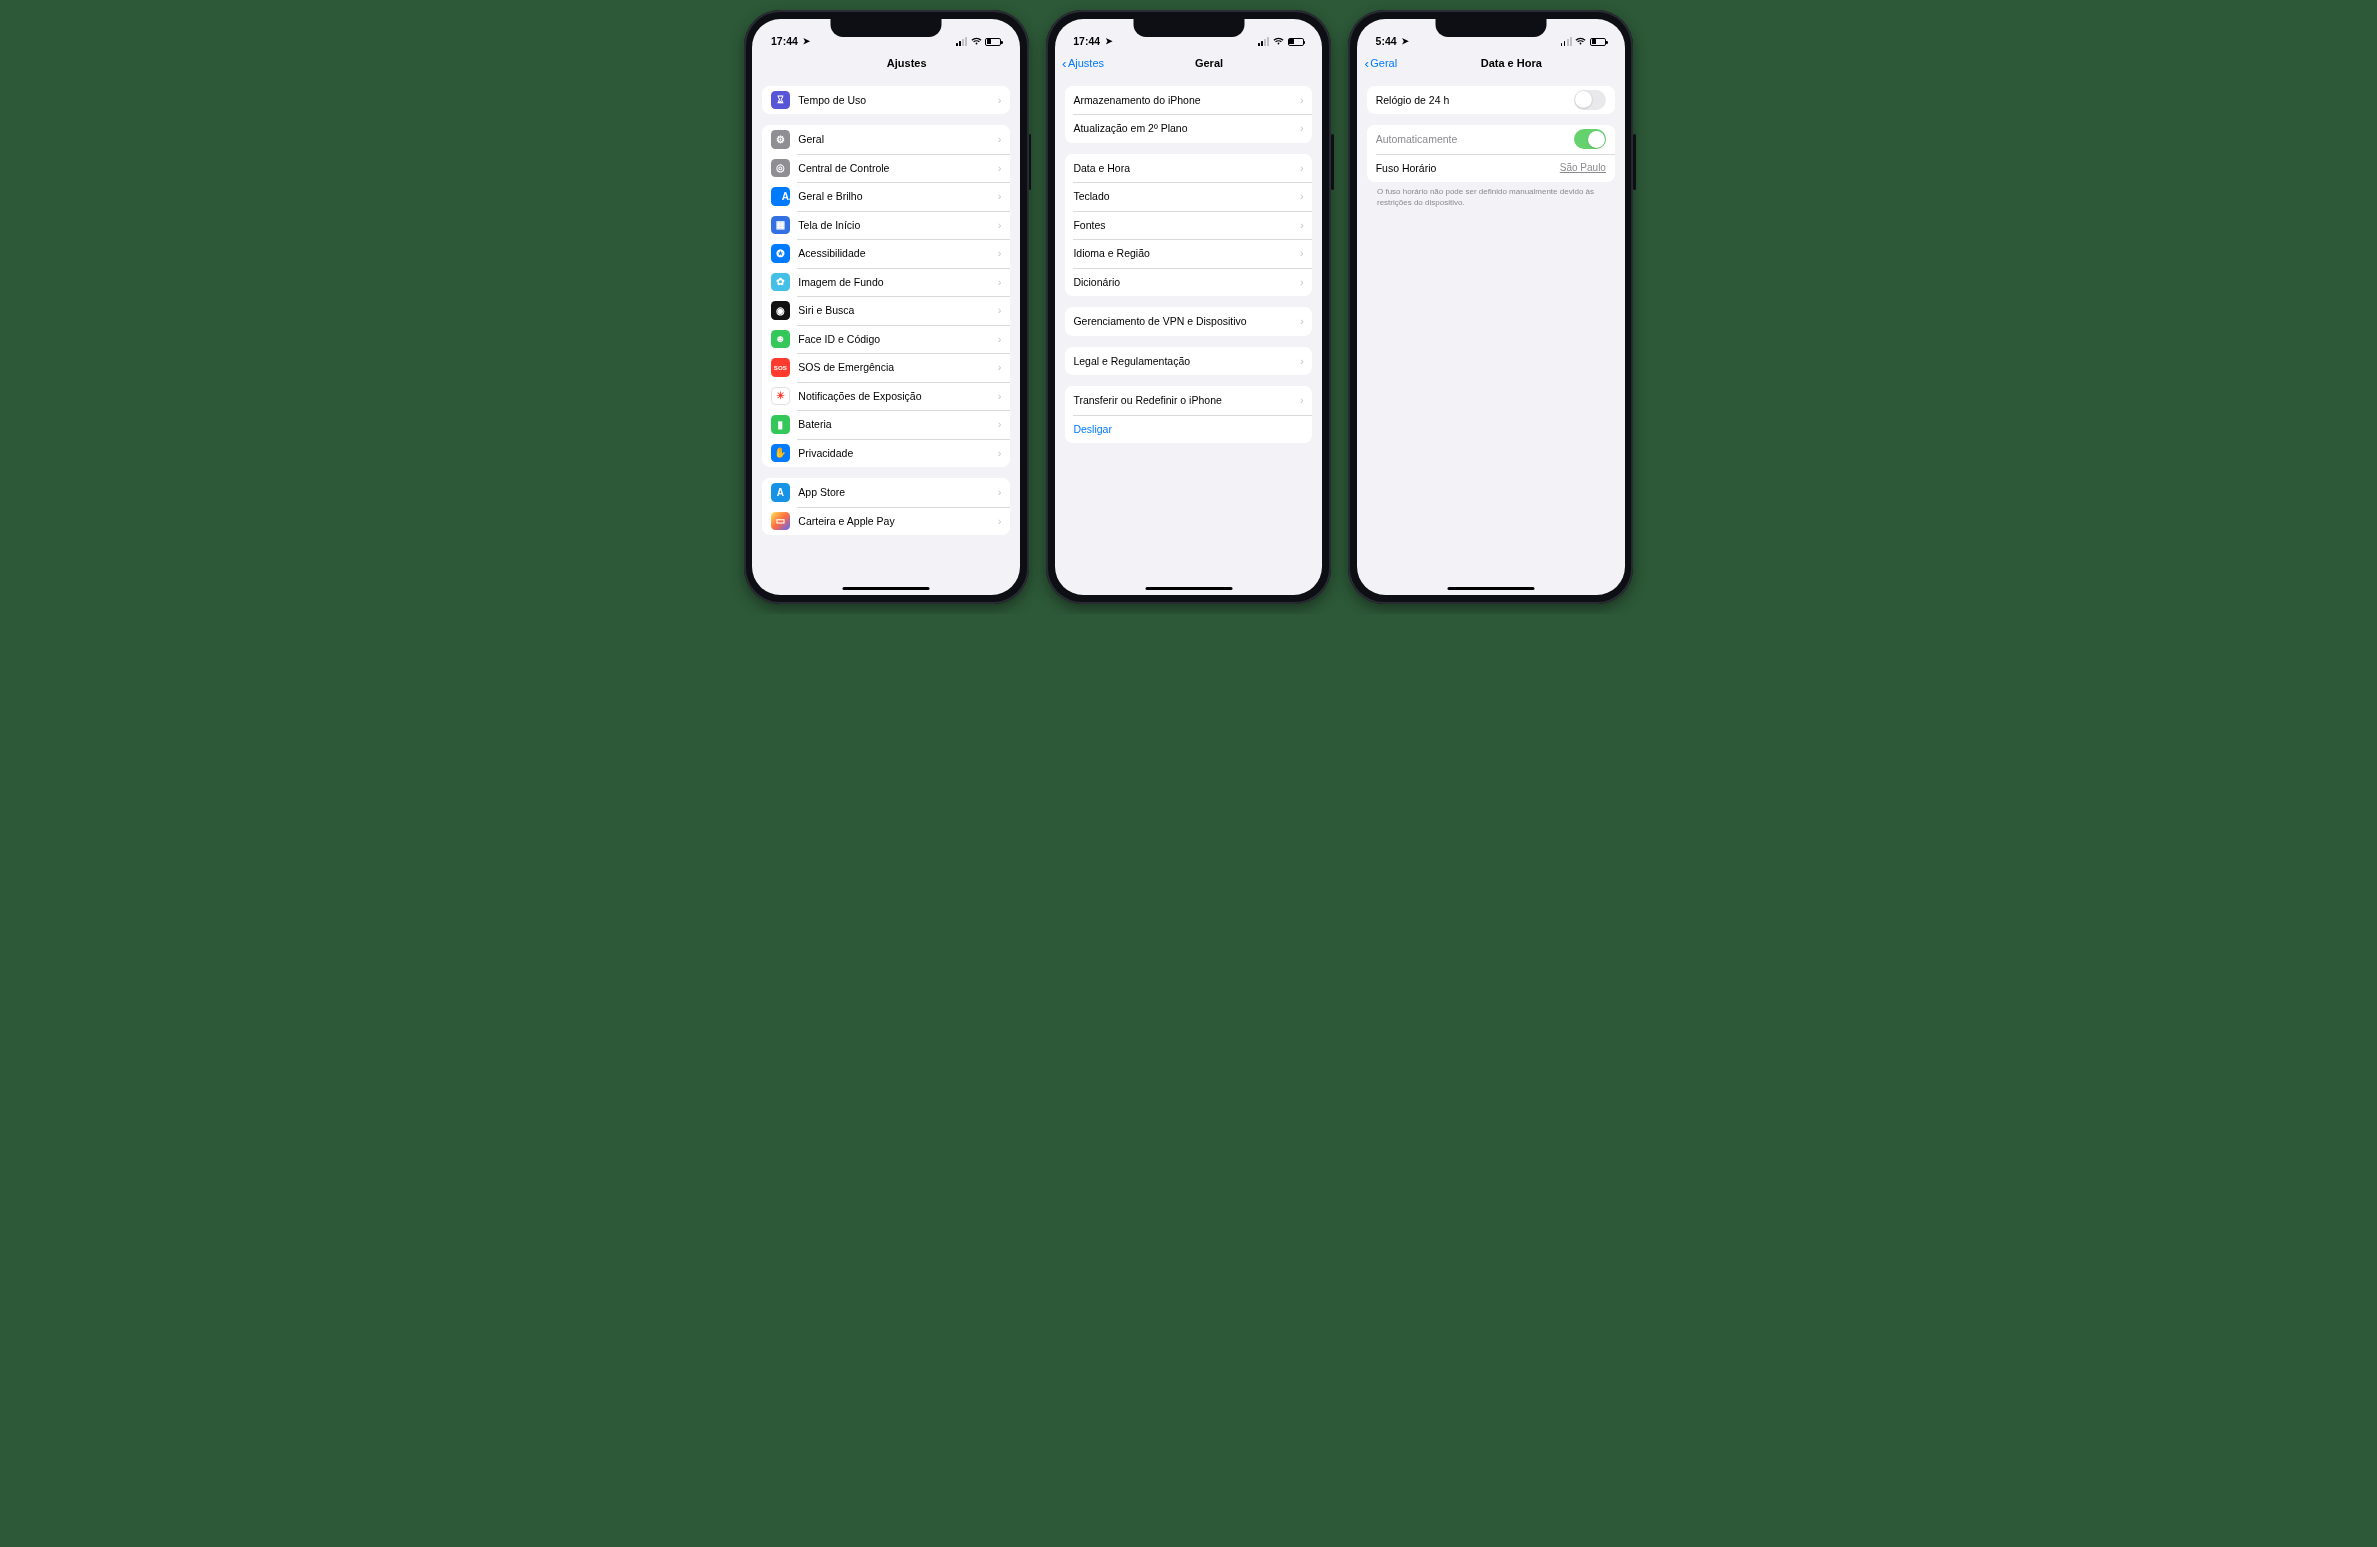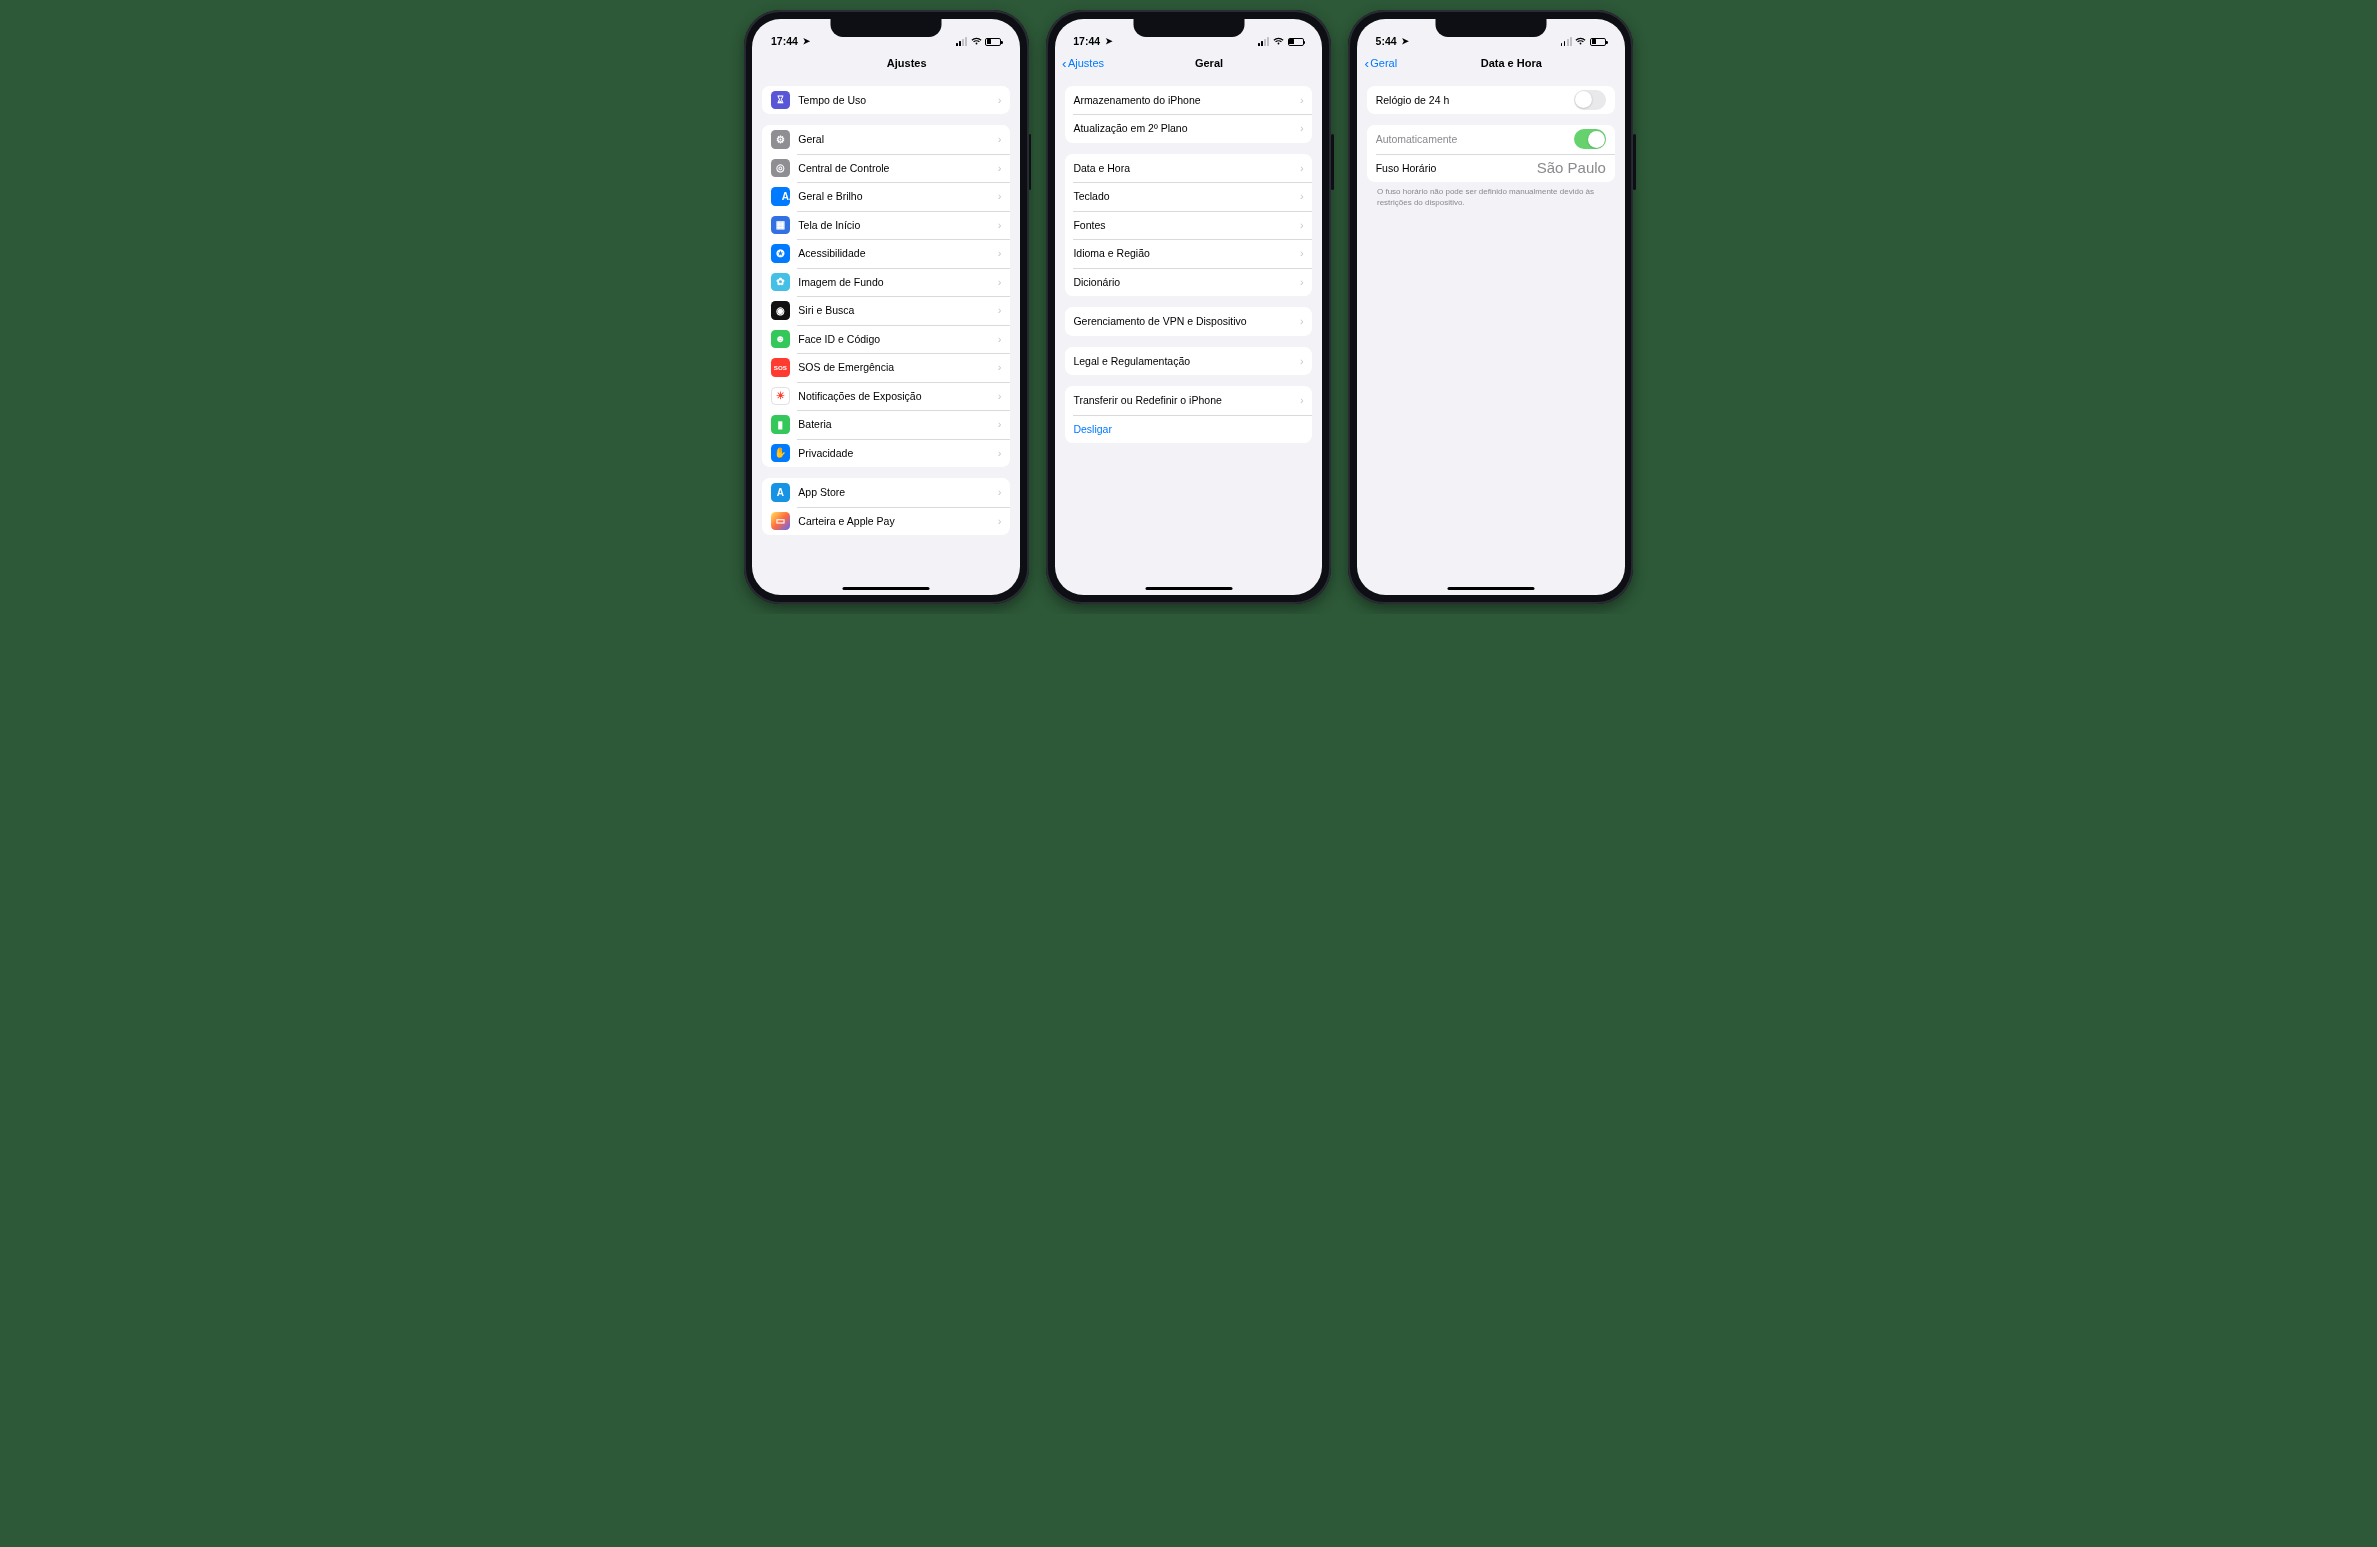--- a/index.html
+++ b/index.html
@@ -112,21 +112,21 @@
     position:relative;
   }
   .row + .row::before {
     content:"";
     position:absolute;
     left:8.7px; right:0; top:0;
     height:0.4px; background:#d9d9de;
   }
   .row.with-icon + .row::before { left:35px; }
   .row .label { flex:1; }
-  .row .value { color:#8a8a8f; font-size:15px; }
+  .row .value { color:#8a8a8f; font-size:10px;text-decoration:underline; }
   .row .disc { color:#c5c5c9; font-size:11px; }
   .row.link { color:#007aff; }
   .row.disabled .label { color:#8a8a8f; }
 
   .icon {
     width:18.6px;height:18.6px;border-radius:4.3px;
     display:flex;align-items:center;justify-content:center;
     color:#fff;font-size:10px;font-weight:700;
     flex-shrink:0;
   }

